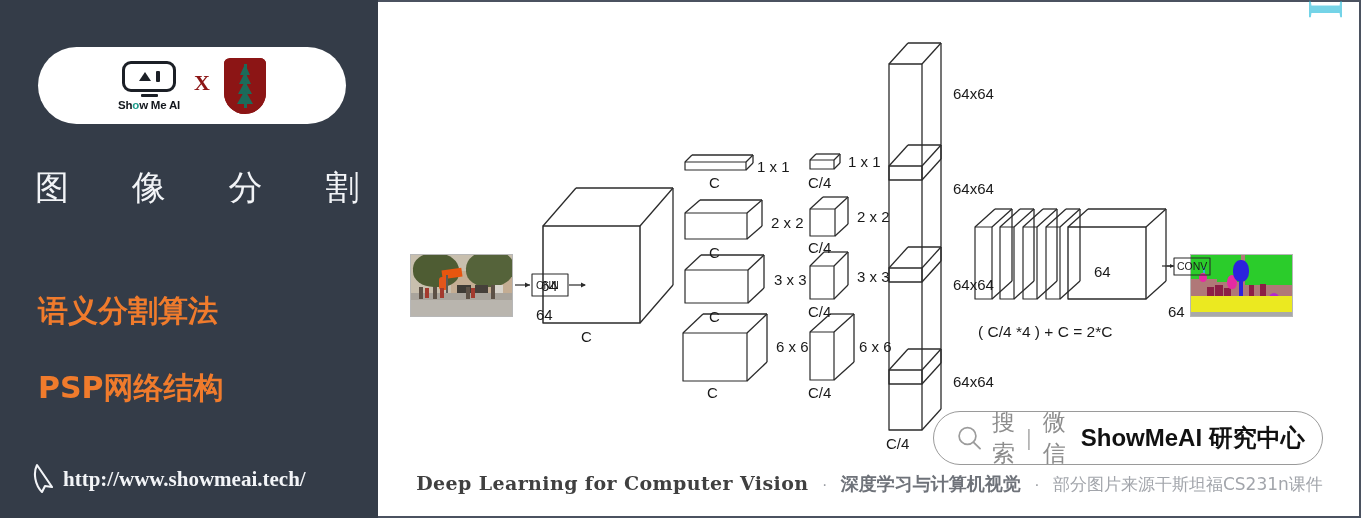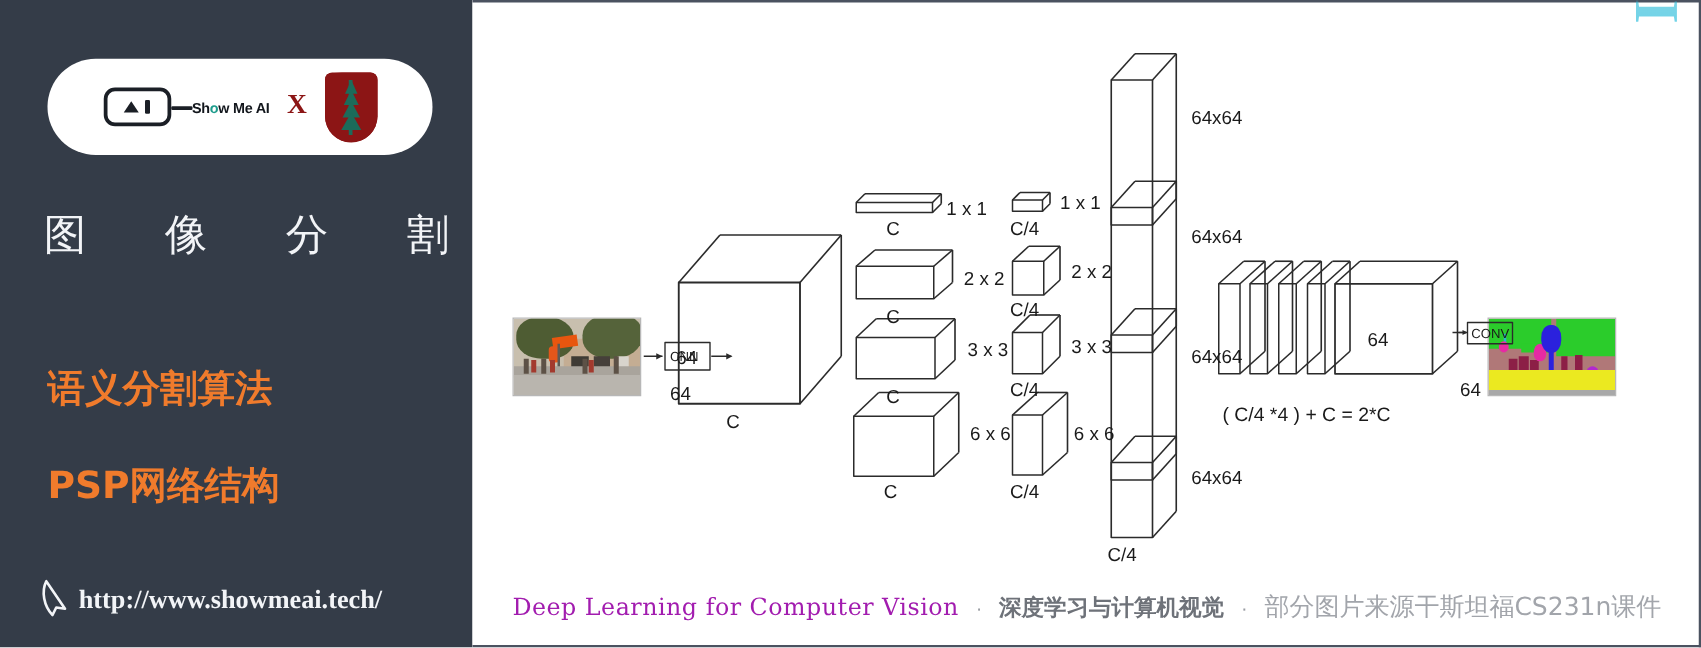--- a/index.html
+++ b/index.html
@@ -14,21 +14,21 @@
   #sidebar{
     position:absolute;left:0;top:0;width:378px;height:518px;
     background:#343c48;
   }
   #brand-badge{
     position:absolute;left:38px;top:47px;width:308px;height:77px;
     background:#ffffff;border-radius:39px;
     display:flex;align-items:center;justify-content:center;
   }
   .badge-inner{display:flex;align-items:center;gap:10px;}
-  .sma-logo{display:flex;flex-direction:row;align-items:center;}
+  .sma-logo{display:flex;flex-direction:column;align-items:center;}
   .sma-screen{
     width:54px;height:31px;border:3.5px solid #1b1f26;border-radius:9px;
     display:flex;align-items:center;justify-content:center;gap:5px;
     box-sizing:border-box;
   }
   .sma-caret{
     width:0;height:0;border-left:6px solid transparent;border-right:6px solid transparent;
     border-bottom:9px solid #1b1f26;
   }
   .sma-bar{width:4px;height:11px;background:#1b1f26;border-radius:1px;}
@@ -164,24 +164,24 @@
   #wm-search .s-brand{
     font-size:24px;font-weight:bold;color:#111111;margin-left:6px;
     font-family:"Liberation Sans",sans-serif;white-space:nowrap;
   }
   #wm-search .s-brand .cn{font-family:"DejaVu Sans",sans-serif;}
 
   #caption{
     position:absolute;left:0;top:470px;width:983px;
     text-align:center;white-space:nowrap;
   }
-  #caption .cap-en{font-size:19px;color:#a21caf;font-family:"DejaVu Serif",serif;letter-spacing:.4px;}
+  #caption .cap-en{font-size:19px;color:#404040;font-family:"DejaVu Serif",serif;letter-spacing:.4px;font-weight:bold;}
   #caption .cap-dot{font-size:16px;color:#9a9da3;margin:0 9px;}
   #caption .cap-cn-b{font-size:18px;color:#6e7279;font-weight:bold;font-family:Liberation Mono, monospace;}
-  #caption .cap-cn{font-size:20px;color:#a2a5ab;font-family:"DejaVu Sans",sans-serif;text-align:right;}
+  #caption .cap-cn{font-size:17px;color:#a2a5ab;font-family:"DejaVu Sans",sans-serif;text-align:right;}
 
   text{font-family:"Liberation Sans","DejaVu Sans",sans-serif;}
 </style>
 </head>
 <body>
 
 <div id="root">
 
   <div id="sidebar">
 
@@ -461,20 +461,30 @@
 
         <g fill="#1a1a1a" font-size="10.5" font-family="Liberation Serif, serif">
           <text x="158" y="287">CNN</text>
           <text x="799" y="268">CONV</text>
         </g>
       </svg>
     </div>
 
     <div id="wm-vertical">ShowMeAI</div>
 
+    <div id="wm-search">
+      <svg class="mag" width="27" height="27" viewBox="0 0 27 27">
+        <circle cx="11.5" cy="11" r="8.4" fill="none" stroke="#9c9c9c" stroke-width="1.7"></circle>
+        <line x1="17.6" y1="17.4" x2="24" y2="23.6" stroke="#9c9c9c" stroke-width="1.9" stroke-linecap="round"></line>
+      </svg>
+      <span class="s-cn">搜索</span>
+      <span class="sep">|</span>
+      <span class="s-cn">微信</span>
+      <span class="s-brand"><span>ShowMeAI </span><span class="cn">研究中心</span></span>
+    </div>
 
     <div id="caption">
       <span class="cap-en">Deep Learning for Computer Vision</span>
       <span class="cap-dot">·</span>
       <span class="cap-cn-b">深度学习与计算机视觉</span>
       <span class="cap-dot">·</span>
       <span class="cap-cn">部分图片来源干斯坦福CS231n课件</span>
     </div>
 
   </div>

